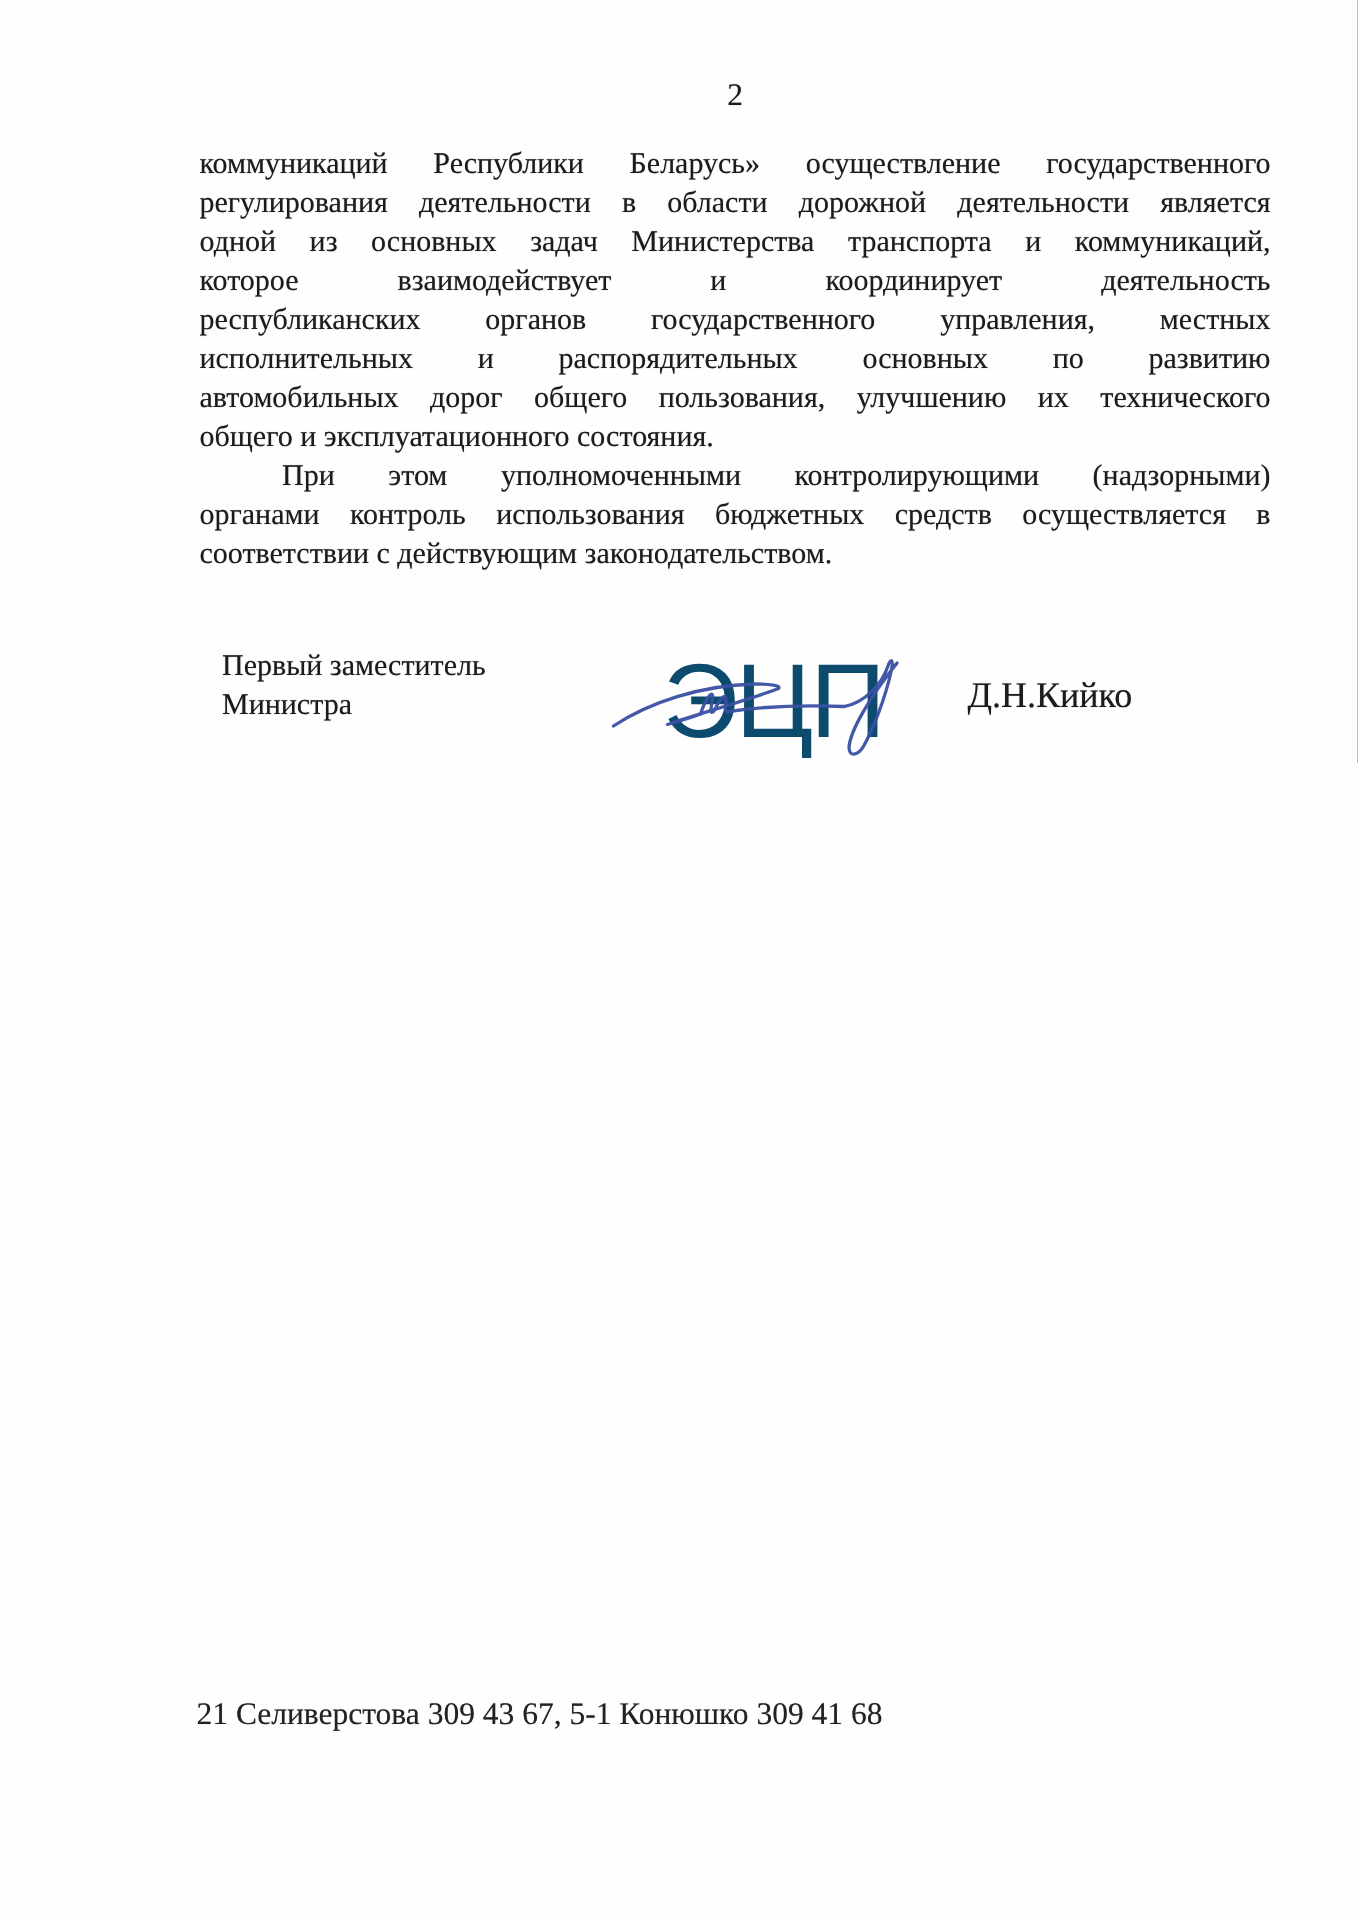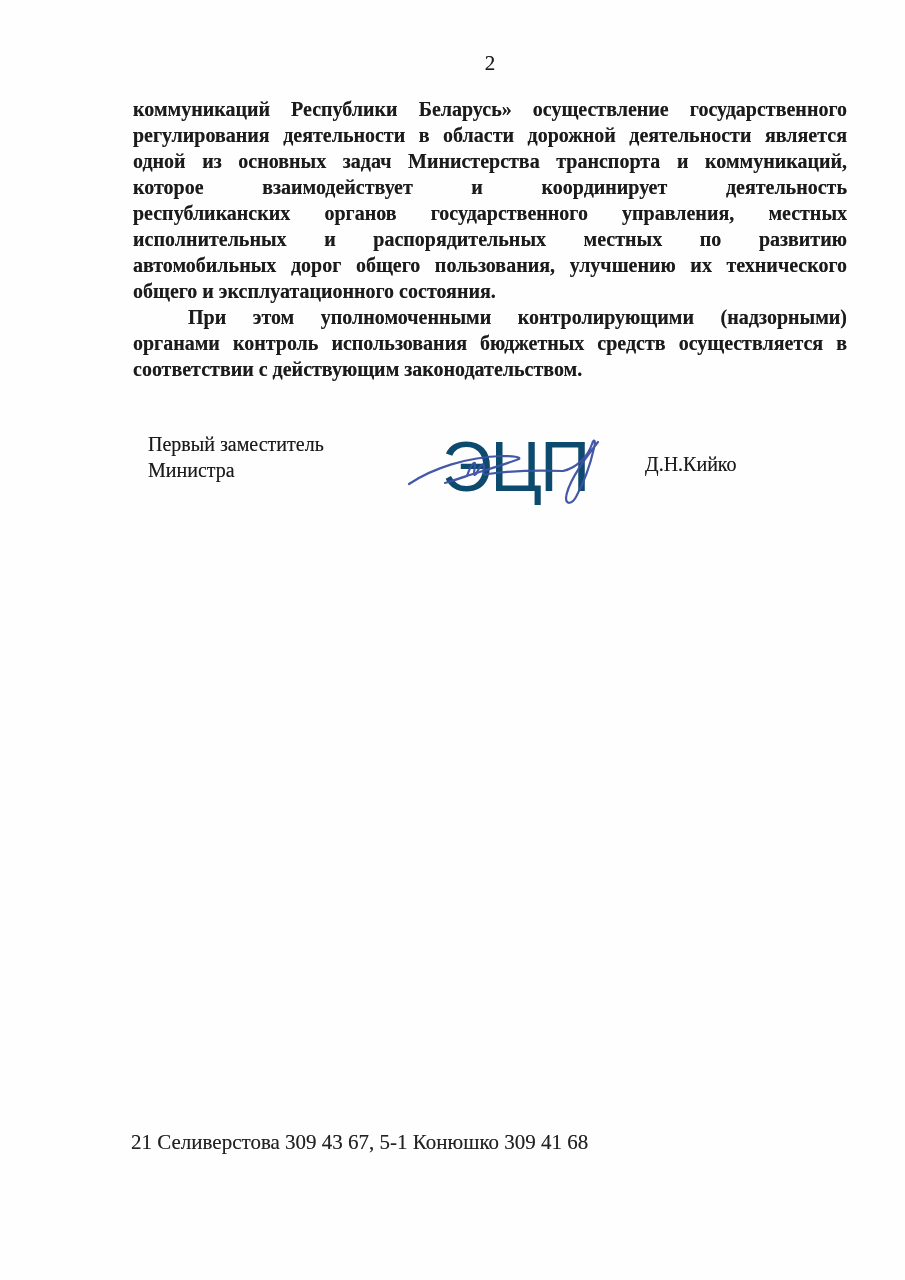--- a/index.html
+++ b/index.html
@@ -25,21 +25,21 @@
   }
   .text-block {
     position: absolute;
     top: 96px;
     left: 133px;
     width: 714px;
     font-size: 20px;
     line-height: 26px;
     text-shadow: 0 0 0.6px rgba(25,25,25,0.55);
   }
-  .line { text-align: justify; text-align-last: justify; font-weight: bold; }
+  .line { text-align: justify; text-align-last: justify; }
   .line.para-end { text-align-last: left; }
   .line.indent { text-indent: 55px; }
 
   .sig-role {
     position: absolute;
     top: 431px;
     left: 148px;
     font-size: 20px;
     line-height: 26px;
     text-shadow: 0 0 0.6px rgba(25,25,25,0.55);
@@ -60,21 +60,21 @@
     line-height: 70px;
     letter-spacing: -2px;
     color: #0c4a6e;
     user-select: none;
   }
   .sig-svg { position: absolute; top: 0; left: 0; }
   .sig-name {
     position: absolute;
     top: 451px;
     left: 645px;
-    font-size: 20px;
+    font-size: 24px;
     line-height: 26px;
     text-shadow: 0 0 0.6px rgba(25,25,25,0.55);
   }
   .page-footer {
     position: absolute;
     top: 1132px;
     left: 131px;
     font-size: 21px;
     line-height: 20px;
     color: #222;
@@ -88,21 +88,21 @@
 
   <div class="page-number">2</div>
 
   <div class="text-block">
     <div class="para">
       <div class="line">коммуникаций Республики Беларусь» осуществление государственного</div>
       <div class="line">регулирования деятельности в области дорожной деятельности является</div>
       <div class="line">одной из основных задач Министерства транспорта и коммуникаций,</div>
       <div class="line">которое взаимодействует и координирует деятельность</div>
       <div class="line">республиканских органов государственного управления, местных</div>
-      <div class="line">исполнительных и распорядительных местных по развитию</div>
+      <div class="line">исполнительных и распорядительных основных по развитию</div>
       <div class="line">автомобильных дорог общего пользования, улучшению их технического</div>
       <div class="line para-end">общего и эксплуатационного состояния.</div>
     </div>
     <div class="para">
       <div class="line indent">При этом уполномоченными контролирующими (надзорными)</div>
       <div class="line">органами контроль использования бюджетных средств осуществляется в</div>
       <div class="line para-end">соответствии с действующим законодательством.</div>
     </div>
   </div>
 

